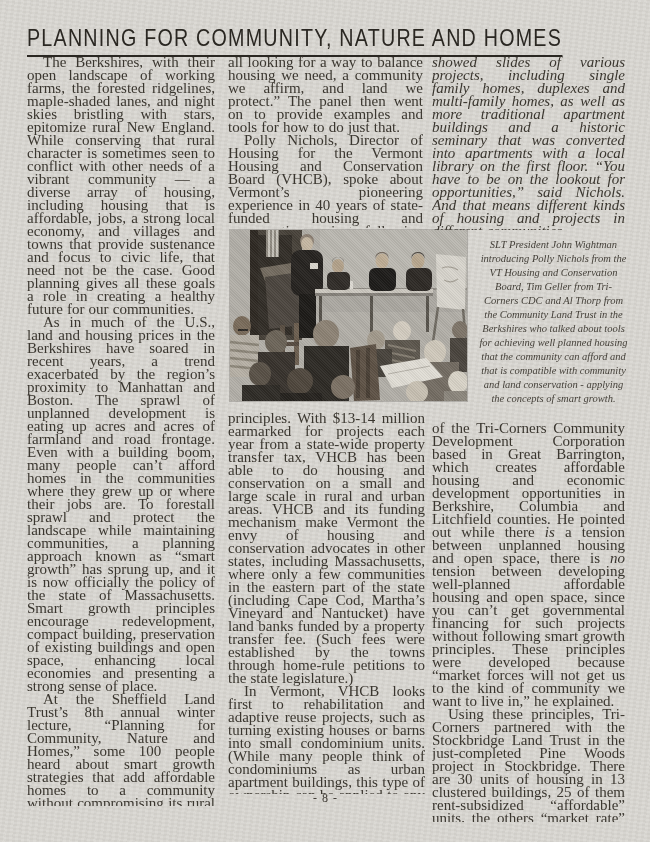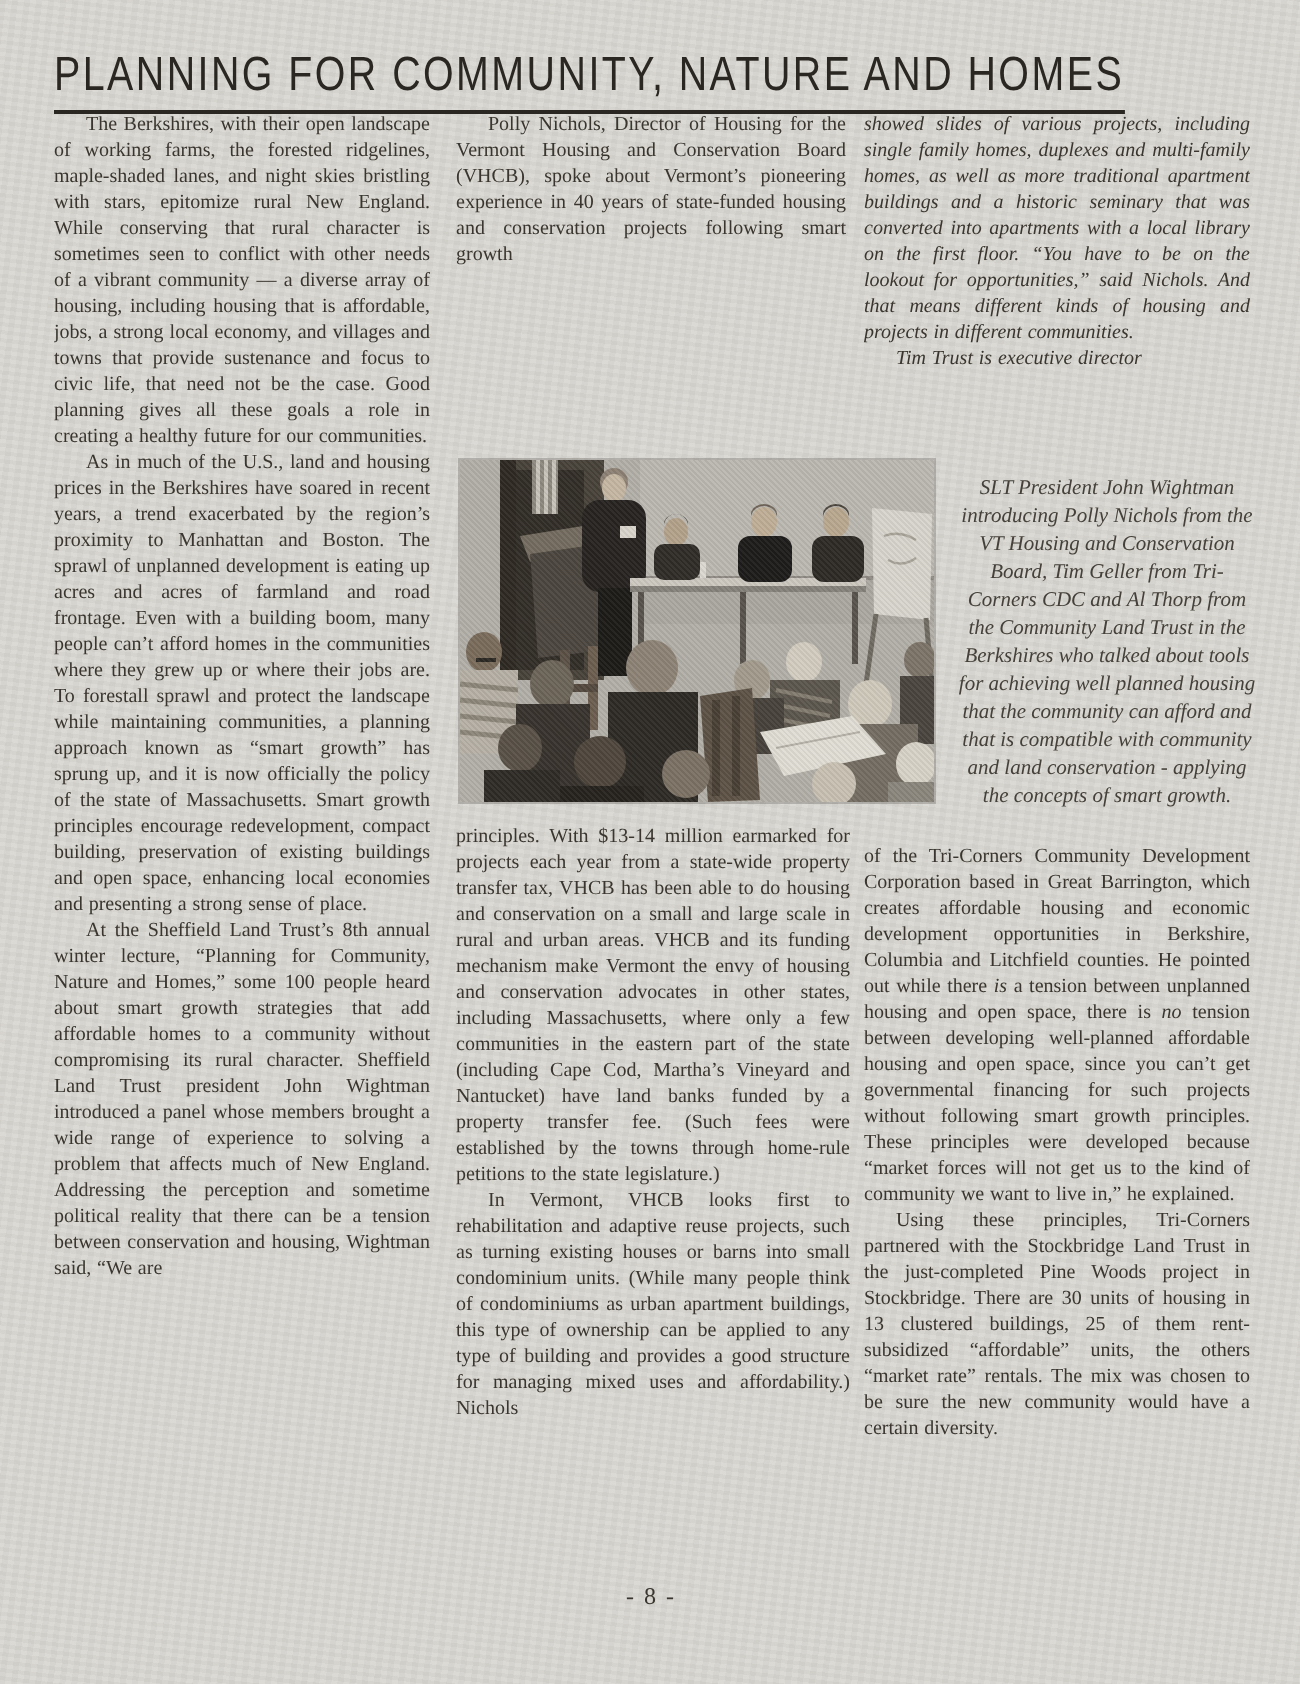--- a/index.html
+++ b/index.html
@@ -13,21 +13,21 @@
     color:#3a362f;
     overflow:hidden;
   }
   .title-wrap{position:absolute;left:27px;top:24px;}
   h1.title{
     margin:0;font-family:"Liberation Sans",sans-serif;font-weight:400;
     font-size:24px;letter-spacing:1.5px;color:#2a2722;white-space:nowrap;
     border-bottom:2px solid #2a2722;padding-bottom:3px;
     transform:scaleX(0.82);transform-origin:left top;
   }
-  .col{position:absolute;font-size:10px;line-height:13px;text-align:justify;overflow:hidden;word-spacing:0.4px;}
+  .col{position:absolute;font-size:15px;line-height:13px;text-align:justify;overflow:hidden;word-spacing:0.4px;}
   .col p{margin:0;}
   .col p.ind{text-indent:16px;}
   .c1{left:27px;top:56px;width:188px;height:750px;}
   .c2t{left:228px;top:56px;width:195px;height:172px;}
   .c3t{left:432px;top:56px;width:193px;height:174px;font-style:italic;}
   .c2b{left:228px;top:412px;width:197px;height:382px;}
   .c3b{left:432px;top:422px;width:193px;height:400px;}
   .photo{
     position:absolute;left:230px;top:230px;width:237px;height:171px;margin:0;
     box-shadow:0 0 0 1px rgba(60,55,50,0.25);
@@ -59,20 +59,21 @@
     <h1 class="title">PLANNING FOR COMMUNITY, NATURE AND HOMES</h1>
   </div>
 
   <div class="col c1">
     <p class="ind">The Berkshires, with their open landscape of working farms, the forested ridgelines, maple-shaded lanes, and night skies bristling with stars, epitomize rural New England. While conserving that rural character is sometimes seen to conflict with other needs of a vibrant community — a diverse array of housing, including housing that is affordable, jobs, a strong local economy, and villages and towns that provide sustenance and focus to civic life, that need not be the case. Good planning gives all these goals a role in creating a healthy future for our communities.</p>
     <p class="ind">As in much of the U.S., land and housing prices in the Berkshires have soared in recent years, a trend exacerbated by the region’s proximity to Manhattan and Boston. The sprawl of unplanned development is eating up acres and acres of farmland and road frontage. Even with a building boom, many people can’t afford homes in the communities where they grew up or where their jobs are. To forestall sprawl and protect the landscape while maintaining communities, a planning approach known as “smart growth” has sprung up, and it is now officially the policy of the state of Massachusetts. Smart growth principles encourage redevelopment, compact building, preservation of existing buildings and open space, enhancing local economies and presenting a strong sense of place.</p>
     <p class="ind">At the Sheffield Land Trust’s 8th annual winter lecture, “Planning for Community, Nature and Homes,” some 100 people heard about smart growth strategies that add affordable homes to a community without compromising its rural character. Sheffield Land Trust president John Wightman introduced a panel whose members brought a wide range of experience to solving a problem that affects much of New England. Addressing the perception and sometime political reality that there can be a tension between conservation and housing, Wightman said, “We are</p>
   </div>
 
   <div class="col c2t">
+    <p>all looking for a way to balance housing we need, a community we affirm, and land we protect.” The panel then went on to provide examples and tools for how to do just that.</p>
     <p class="ind">Polly Nichols, Director of Housing for the Vermont Housing and Conservation Board (VHCB), spoke about Vermont’s pioneering experience in 40 years of state-funded housing and conservation projects following smart growth</p>
   </div>
 
   <div class="col c3t">
     <p>showed slides of various projects, including single family homes, duplexes and multi-family homes, as well as more traditional apartment buildings and a historic seminary that was converted into apartments with a local library on the first floor. “You have to be on the lookout for opportunities,” said Nichols. And that means different kinds of housing and projects in different communities.</p>
     <p class="ind">Tim Trust is executive director</p>
   </div>
 
   <figure class="photo">
     <svg width="237" height="171" viewBox="0 0 237 171" xmlns="http://www.w3.org/2000/svg">

